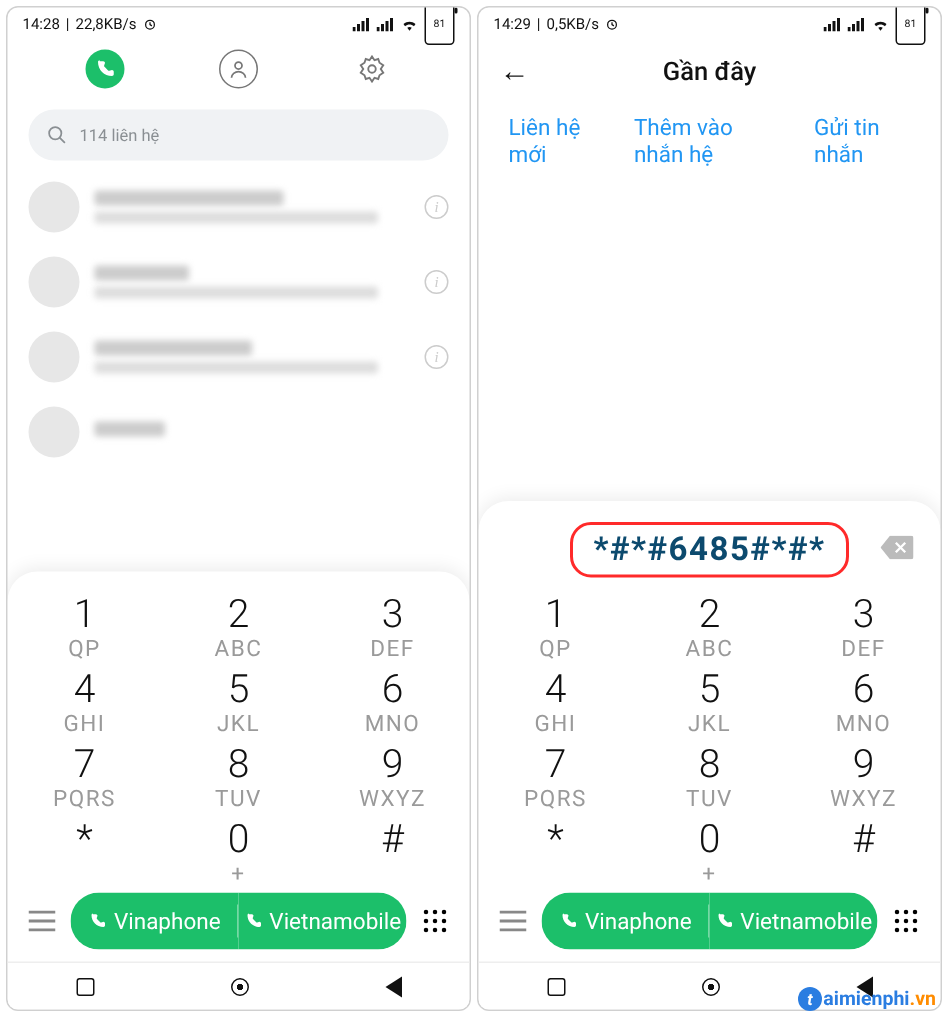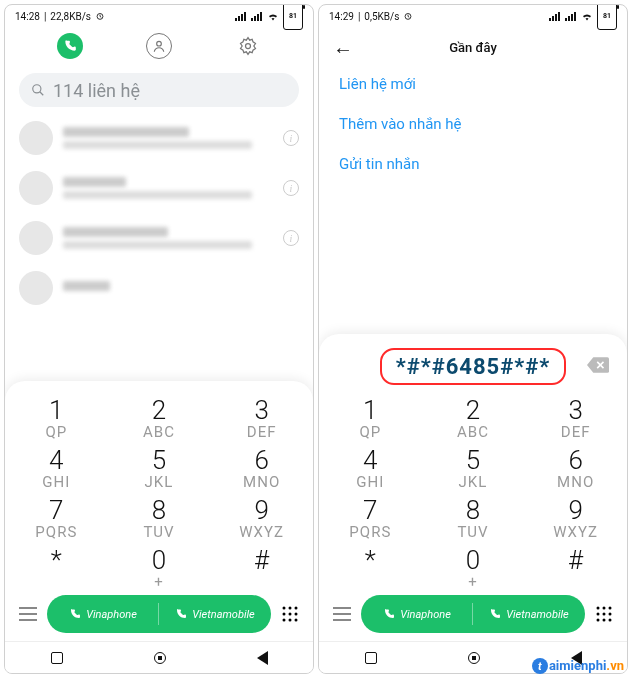--- a/index.html
+++ b/index.html
@@ -39,21 +39,21 @@
   .battery {
     border: 1px solid #111;
     border-radius: 3px;
     width: 20px;
     height: 28px;
     position: relative;
     display: flex;
     align-items: center;
     justify-content: center;
     font-size: 7px;
-    font-weight: 700;
+    font-weight: 400;
   }
   .battery::after {
     content:"";
     position:absolute;
     right:-3px;
     top:2px;
     width:2px;
     height:4px;
     background:#111;
     border-radius:1px;
@@ -74,21 +74,21 @@
   
   .search-box {
     margin: 6px 14px;
     background:#f0f2f4;
     border-radius: 20px;
     height: 34px;
     display:flex;
     align-items:center;
     padding:0 12px;
     color:#8a8f93;
-    font-size:18px;
+    font-size:11px;
     gap:8px;
   }
   
   .contacts { flex:1; overflow:hidden; }
   .contact-row {
     display:flex;
     align-items:center;
     padding:8px 14px;
     gap:10px;
     position:relative;
@@ -113,28 +113,28 @@
     position:relative;
   }
   .back-arrow {
     font-size:20px;
     color:#111;
   }
   .header-title {
     position:absolute;
     left:50%;
     transform:translateX(-50%);
-    font-size:13px;
+    font-size:17px;
     font-weight:500;
     color:#111;
   }
   .action-links {
     padding: 6px 20px 20px 20px;
     display:flex;
-    flex-direction:column;
+    flex-direction:row;
     gap:22px;
     color:#2196f3;
     font-size:15px;
   }
   
   .dialpad-panel {
     background:#fff;
     border-top-left-radius:20px;
     border-top-right-radius:20px;
     box-shadow:0 -2px 12px rgba(0,0,0,0.08);
@@ -200,24 +200,23 @@
     overflow:hidden;
     height:38px;
   }
   .call-btn {
     flex:1;
     background:#1cbf6a;
     color:#fff;
     display:flex;
     align-items:center;
     justify-content:center;
-    font-size:11px;
+    font-size:15px;
     gap:5px;
     position:relative;
-    font-style:italic;
   }
   .call-btn:first-child::after{
     content:"";
     position:absolute;
     right:0;top:8px;bottom:8px;
     width:1px;background:rgba(255,255,255,0.4);
   }
   .navbar {
     height:32px;
     display:flex;

